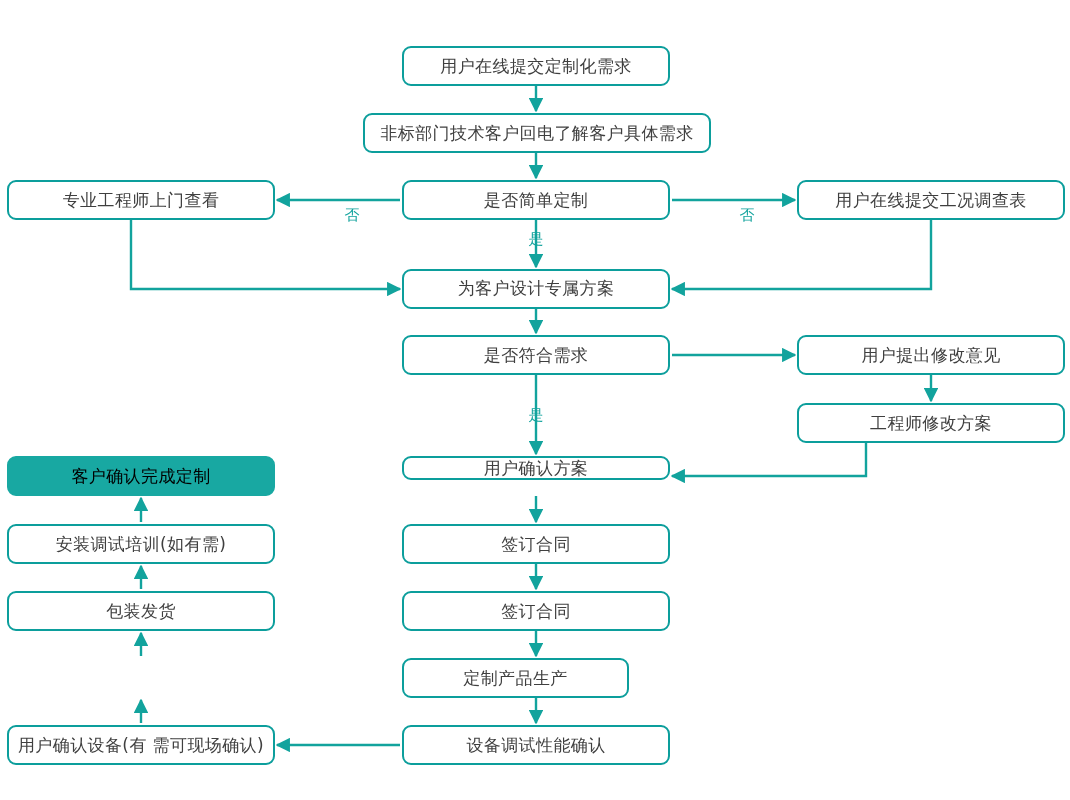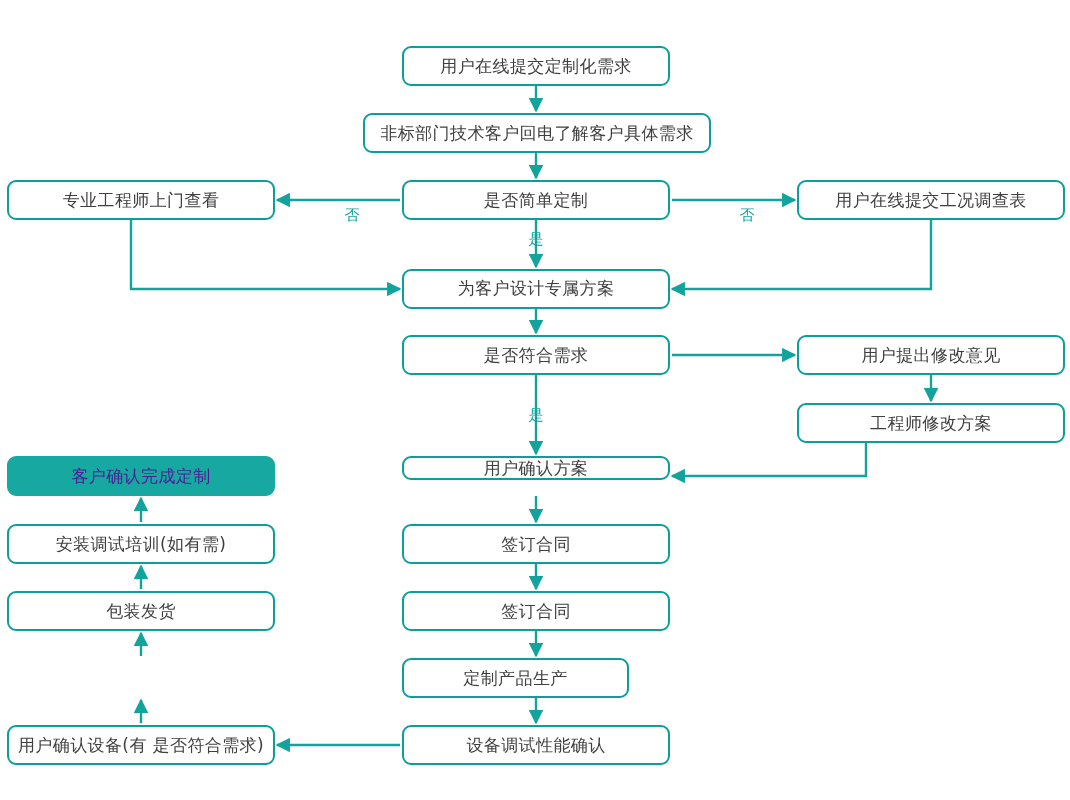--- a/index.html
+++ b/index.html
@@ -37,21 +37,21 @@
     display: flex;
     align-items: center;
     justify-content: center;
     text-align: center;
     white-space: nowrap;
     z-index: 2;
   }
   .node.filled {
     background: #18a8a2;
     border-color: #18a8a2;
-    color: #4c1d95;
+    color: #000000;
   }
   .edge-label {
     position: absolute;
     color: #12a39d;
     font-size: 15px;
     line-height: 1;
     z-index: 3;
     white-space: nowrap;
     text-align: center;
   }
@@ -134,21 +134,21 @@
   <div class="node" style="left:402px;top:456px;width:268px;height:24px;">用户确认方案</div>
 
   <div class="node" style="left:402px;top:524px;width:268px;height:40px;">签订合同</div>
 
   <div class="node" style="left:402px;top:591px;width:268px;height:40px;">签订合同</div>
 
   <div class="node" style="left:402px;top:658px;width:227px;height:40px;">定制产品生产</div>
 
   <div class="node" style="left:402px;top:725px;width:268px;height:40px;">设备调试性能确认</div>
 
-  <div class="node" style="left:7px;top:725px;width:268px;height:40px;">用户确认设备(有 是否符合需求)</div>
+  <div class="node" style="left:7px;top:725px;width:268px;height:40px;">用户确认设备(有 需可现场确认)</div>
 
 
   <div class="node" style="left:7px;top:591px;width:268px;height:40px;">包装发货</div>
 
   <div class="node" style="left:7px;top:524px;width:268px;height:40px;">安装调试培训(如有需)</div>
 
   <div class="node filled" style="left:7px;top:456px;width:268px;height:40px;">客户确认完成定制</div>
 
   <div class="edge-label" style="left:337px;top:208px;width:30px;">否</div>
 

